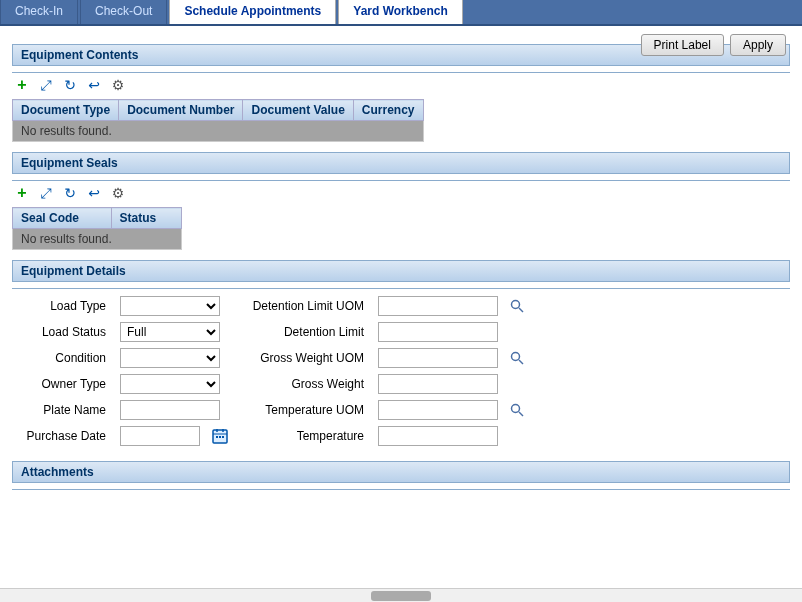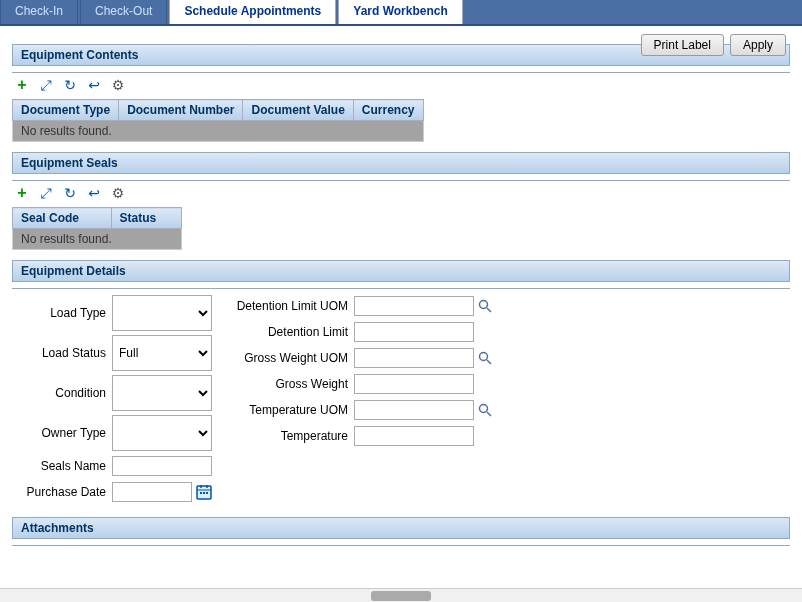--- a/index.html
+++ b/index.html
@@ -132,20 +132,21 @@
     .seals-grid { min-width: 170px; }
     .field-group {
       display: flex;
       flex-direction: column;
       gap: 4px;
     }
     .field-row {
       display: flex;
       align-items: center;
       min-height: 22px;
+      gap: 8px;
     }
     .field-label {
       text-align: right;
       min-width: 90px;
       padding-right: 6px;
       color: #000;
       font-size: 12px;
       white-space: nowrap;
     }
     .field-label.wide { min-width: 120px; }
@@ -154,21 +155,21 @@
       border: 1px solid #aaa;
       height: 20px;
       font-size: 12px;
       padding: 1px 3px;
       background: #fff;
     }
     .field-input.w100 { width: 100px; }
     .field-input.w120 { width: 120px; }
     .field-input.w80 { width: 80px; }
     select.field-input {
-      height: 36px;
+      height: 20px;
       padding: 0 2px;
       background: #fff;
     }
     .search-btn {
       width: 18px;
       height: 18px;
       cursor: pointer;
       margin-left: 2px;
       display: inline-flex;
       align-items: center;
@@ -305,21 +306,21 @@
           <option></option>
         </select>
       </div>
       <div class="field-row">
         <span class="field-label">Owner Type</span>
         <select class="field-input w100">
           <option></option>
         </select>
       </div>
       <div class="field-row">
-        <span class="field-label">Seals Name</span>
+        <span class="field-label">Plate Name</span>
         <input type="text" class="field-input w100" style="">
       </div>
       <div class="field-row">
         <span class="field-label">Purchase Date</span>
         <input type="text" class="field-input w80" style="">
         <span class="cal-btn">
           <svg width="18" height="18" viewBox="0 0 18 18" fill="none">
             <rect x="2" y="3" width="14" height="13" rx="1" stroke="#0055aa" stroke-width="1.5" fill="#ddeeff"></rect>
             <line x1="2" y1="7" x2="16" y2="7" stroke="#0055aa" stroke-width="1"></line>
             <line x1="6" y1="2" x2="6" y2="5" stroke="#0055aa" stroke-width="1.5"></line>

